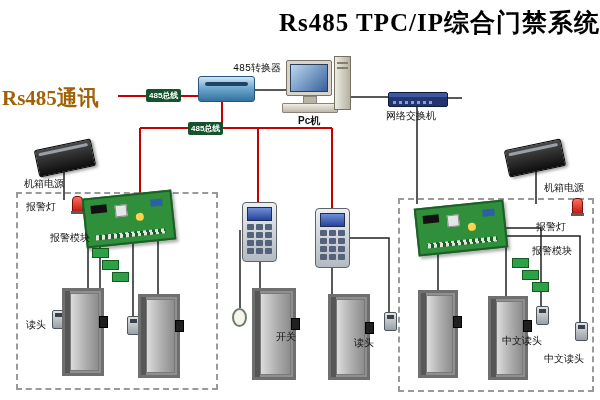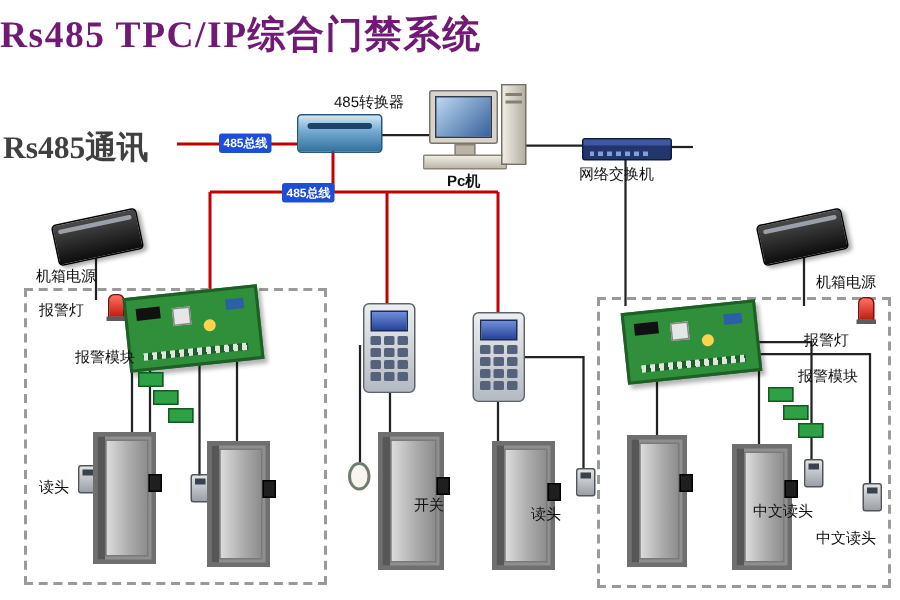--- a/index.html
+++ b/index.html
@@ -1,25 +1,25 @@
 <!DOCTYPE html>
 <html><head>
 <meta charset="utf-8">
 <style>
   html,body{margin:0;padding:0;}
   .stage{position:relative;width:600px;height:400px;background:#ffffff;overflow:hidden;
          font-family:"Liberation Sans",sans-serif;}
   svg.wires{position:absolute;left:0;top:0;width:600px;height:400px;}
-  .title{position:absolute;left:0;top:6px;width:600px;text-align:left;
-         font:bold 25px "Liberation Serif",serif;color:#701a75;letter-spacing:1px;}
-  .comm{position:absolute;font:bold 21px "Liberation Serif",serif;color:#404040;white-space:nowrap;}
+  .title{position:absolute;left:0;top:6px;width:600px;text-align:right;
+         font:bold 25px "Liberation Serif",serif;color:#000000;letter-spacing:1px;}
+  .comm{position:absolute;font:bold 21px "Liberation Serif",serif;color:#a16207;white-space:nowrap;}
   .comm-left{left:2px;top:84px;}
   .comm-right{left:462px;top:84px;}
   .lbl{position:absolute;font:10px "Liberation Sans",sans-serif;color:#111;white-space:nowrap;}
-  .bus{position:absolute;background:#1d4ed8;color:#fff;font:bold 8px "Liberation Sans",sans-serif;
+  .bus{position:absolute;background:#14532d;color:#fff;font:bold 8px "Liberation Sans",sans-serif;
        padding:1px 3px;border-radius:2px;white-space:nowrap;}
   .dashedbox{position:absolute;border:2px dashed #9a9a9a;background:rgba(255,255,255,0);}
 
   
   .converter{position:absolute;left:198px;top:76px;width:55px;height:24px;
     background:linear-gradient(180deg,#cfe7f5,#71a9cf 45%,#33719f);border:1px solid #26567c;border-radius:3px;}
   .converter:after{content:"";position:absolute;left:6px;right:6px;top:5px;height:4px;background:#1d456b;border-radius:2px;}
 
   
   .monitor{position:absolute;left:286px;top:60px;width:46px;height:36px;background:#d8d4ca;
@@ -125,21 +125,21 @@
     </g>
   </svg>
 
   <div class="title">Rs485 TPC/IP综合门禁系统</div>
 
   <div class="comm comm-left">Rs485通讯</div>
 
   <div class="bus" style="left:146px;top:89px;">485总线</div>
   <div class="bus" style="left:188px;top:122px;">485总线</div>
 
-  <div class="lbl" style="left:211px;top:61px;width:70px;text-align:center;">485转换器</div>
+  <div class="lbl" style="left:211px;top:61px;width:70px;text-align:right;font-family:Liberation Mono, monospace;">485转换器</div>
   <div class="converter"></div>
 
   <div class="monitor">
       <div class="scr"></div>
     </div>
   <div class="mstand"></div>
   <div class="kb"></div>
   <div class="tower"></div>
   <div class="lbl" style="left:298px;top:114px;font-weight:bold;">Pc机</div>
 

